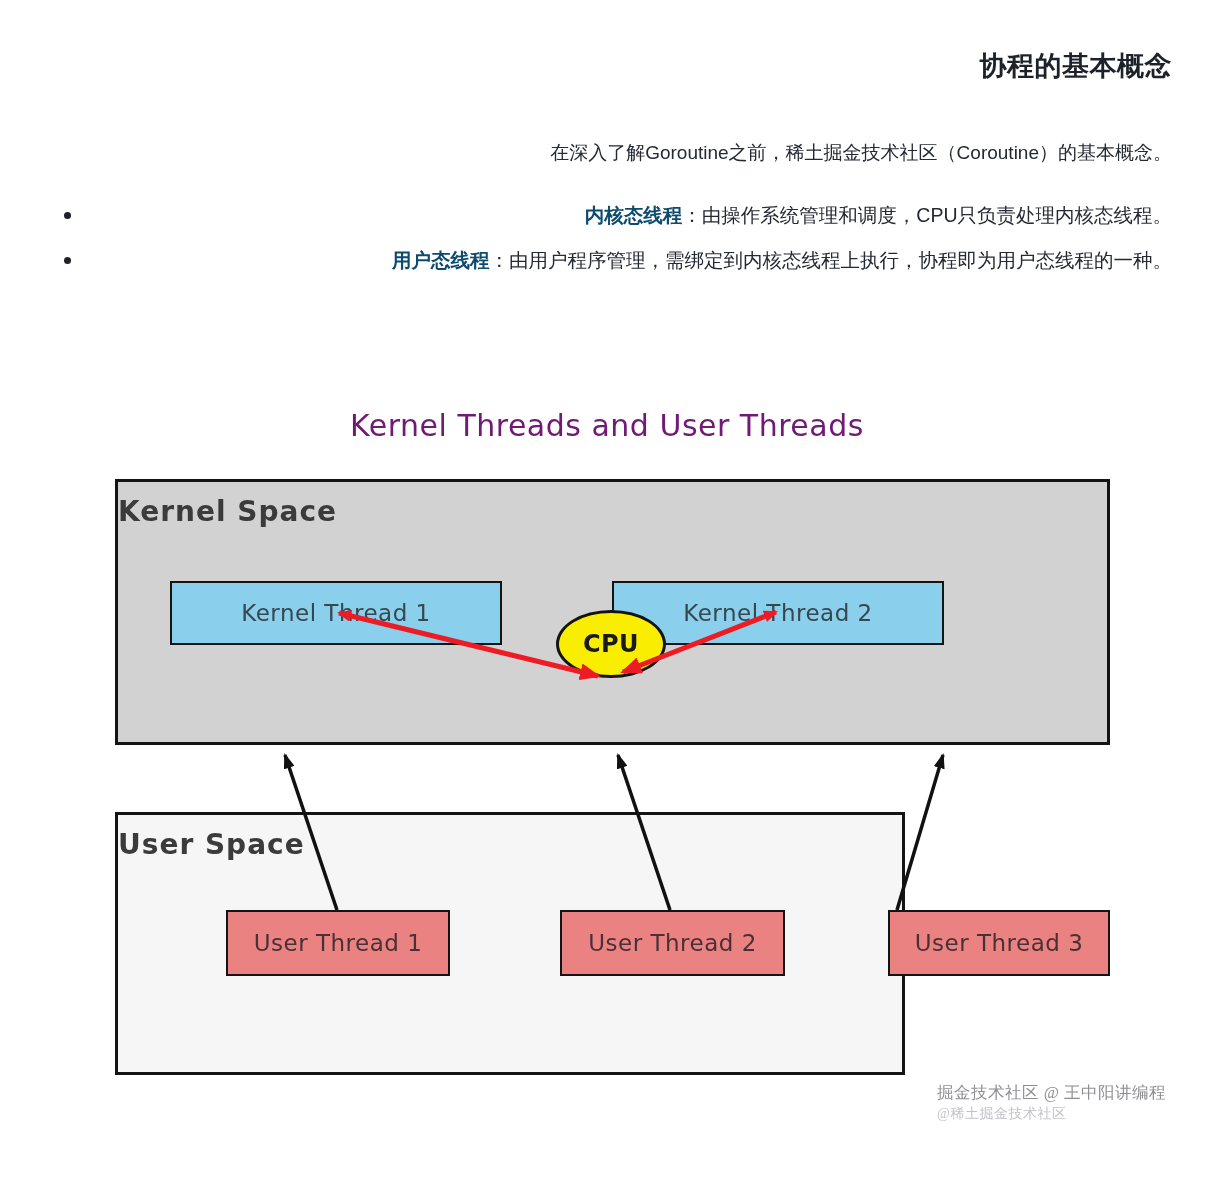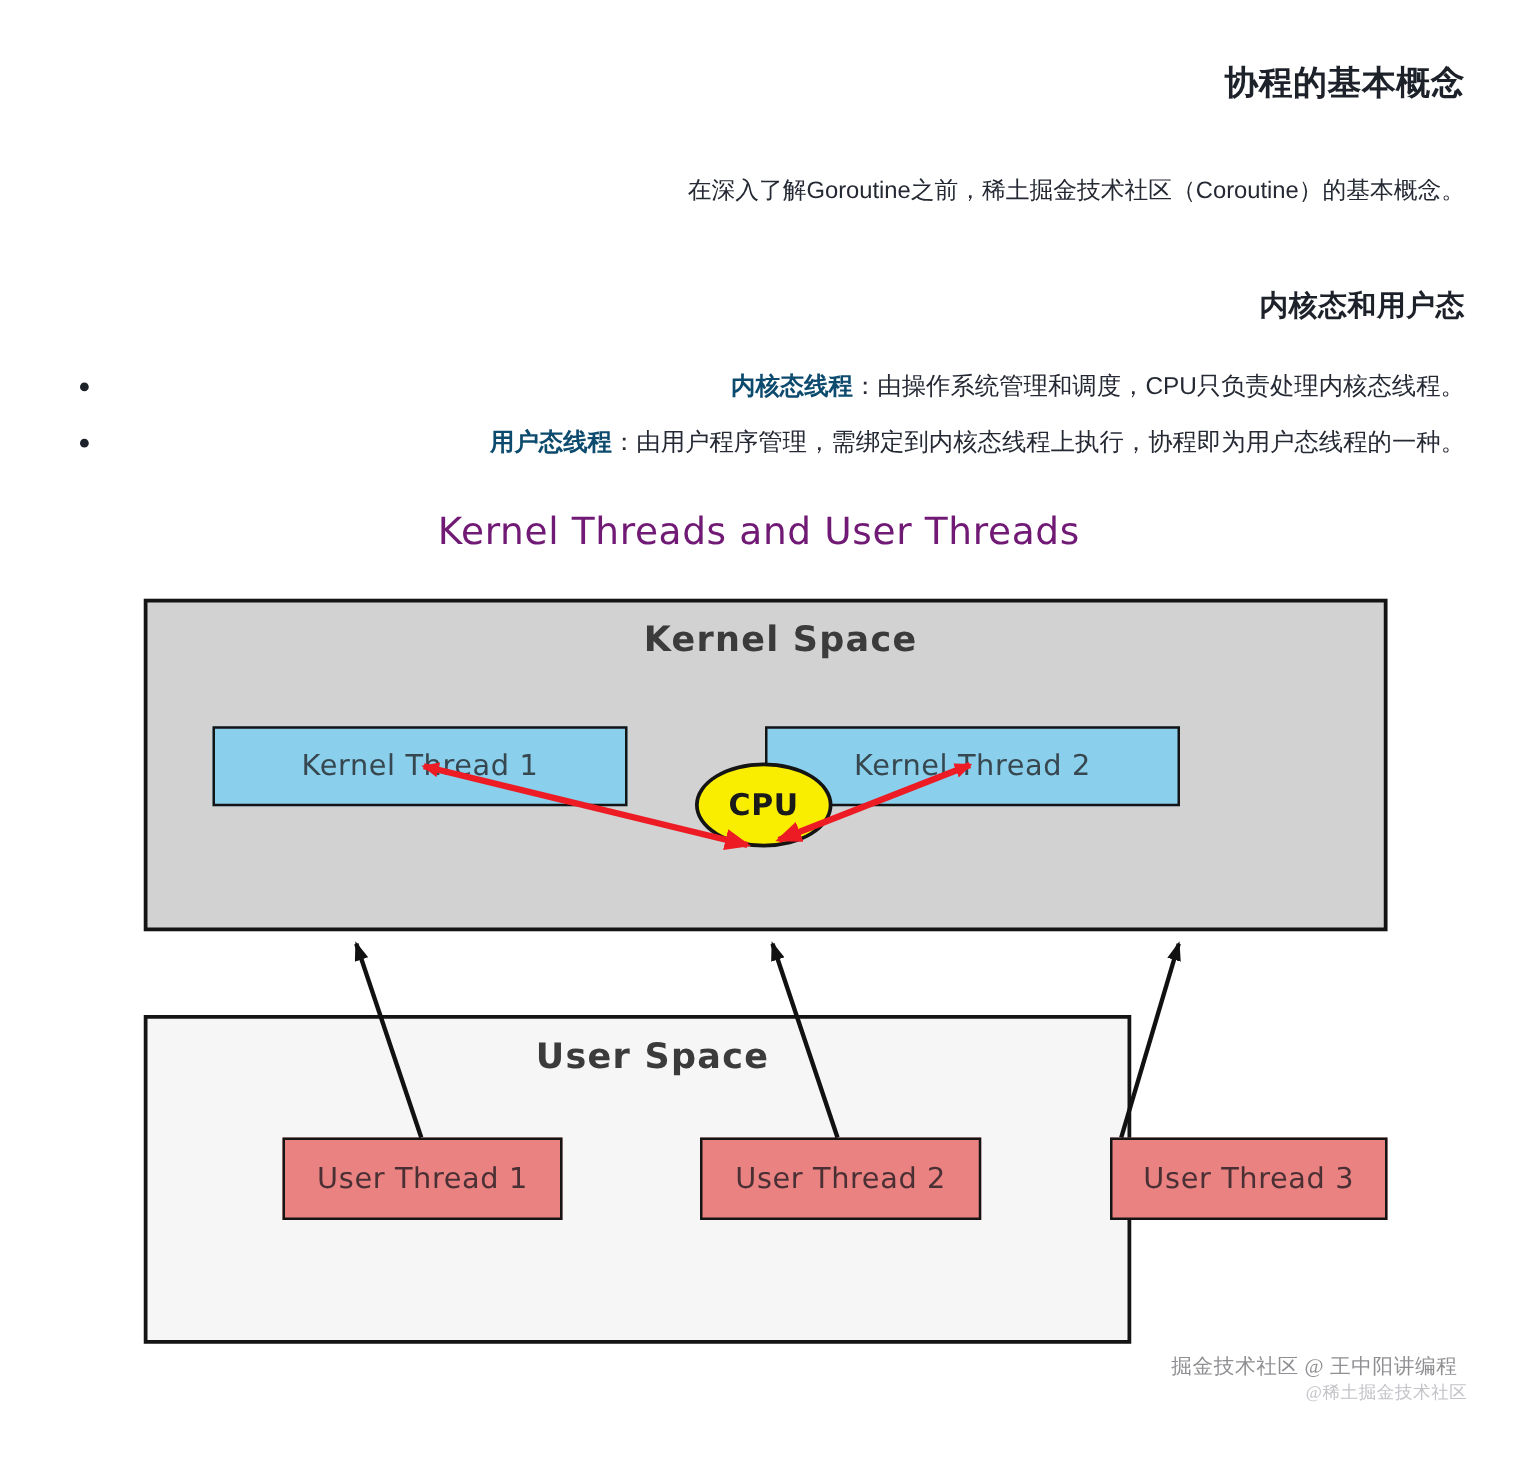--- a/index.html
+++ b/index.html
@@ -34,23 +34,23 @@
     color:#701a75;letter-spacing:0.5px;
   }
   .space-box{position:absolute;box-sizing:border-box;border:3px solid var(--box_border,#141414);}
   .kernel-space{
     left:115px;top:89px;width:995px;height:266px;background:var(--kernel_space_bg,#d2d2d2);
   }
   .user-space{
     left:115px;top:422px;width:790px;height:263px;background:var(--user_space_bg,#f7f6f7);
   }
   .space-label{
-    position:absolute;left:0;top:13px;width:100%;text-align:center;
+    position:absolute;left:0;top:13px;width:100%;text-align:left;
     font-family:"DejaVu Sans",sans-serif;font-size:28px;font-weight:700;
-    color:#3b3b3b;letter-spacing:1px;padding-left:12px;
+    color:#3b3b3b;letter-spacing:1px;
   }
   .thread-box{
     position:absolute;box-sizing:border-box;border:2px solid var(--box_border,#141414);
     display:flex;align-items:center;justify-content:center;
     font-family:"DejaVu Sans",sans-serif;font-size:23px;color:#37474f;letter-spacing:0.5px;
   }
   .kernel-thread{background:var(--kernel_thread_bg,#8acfec);}
   .user-thread{background:var(--user_thread_bg,#ea8282);color:#4a3034;}
   .kt1{left:170px;top:191px;width:332px;height:64px;}
   .kt2{left:612px;top:191px;width:332px;height:64px;}
@@ -60,33 +60,32 @@
   .cpu{
     position:absolute;left:556px;top:220px;width:110px;height:68px;border-radius:50%;
     background:var(--cpu_bg,#f9ee00);border:3px solid var(--box_border,#141414);
     box-sizing:border-box;display:flex;align-items:center;justify-content:center;
     font-family:"DejaVu Sans",sans-serif;font-size:24px;font-weight:700;color:#1a1a1a;
     z-index:3;letter-spacing:0.5px;
   }
   .arrows{position:absolute;left:0;top:0;width:1214px;height:787px;z-index:5;pointer-events:none;}
   
   .watermark{
-    position:absolute;right:48px;top:692px;text-align:right;
+    position:absolute;right:48px;top:692px;
     font-family:"Liberation Serif","DejaVu Serif",serif;z-index:6;
   }
   .wm1{font-size:16.5px;color:#8f8f93;letter-spacing:0.5px;}
   .wm2{font-size:14px;color:#c3c2c7;margin-top:1px;margin-right:-8px;letter-spacing:0.5px;}
 </style>
 </head>
 <body>
 
 <div class="article">
   <h1>协程的基本概念</h1>
   <p class="intro">在深入了解Goroutine之前，稀土掘金技术社区（Coroutine）的基本概念。</p>
-  <h2>内核态和用户态</h2>
   <ul class="bullets">
     <li>
       <span class="term">内核态线程</span><span>：由操作系统管理和调度，CPU只负责处理内核态线程。</span>
     </li>
     <li>
       <span class="term">用户态线程</span><span>：由用户程序管理，需绑定到内核态线程上执行，协程即为用户态线程的一种。</span>
     </li>
   </ul>
 </div>
 

